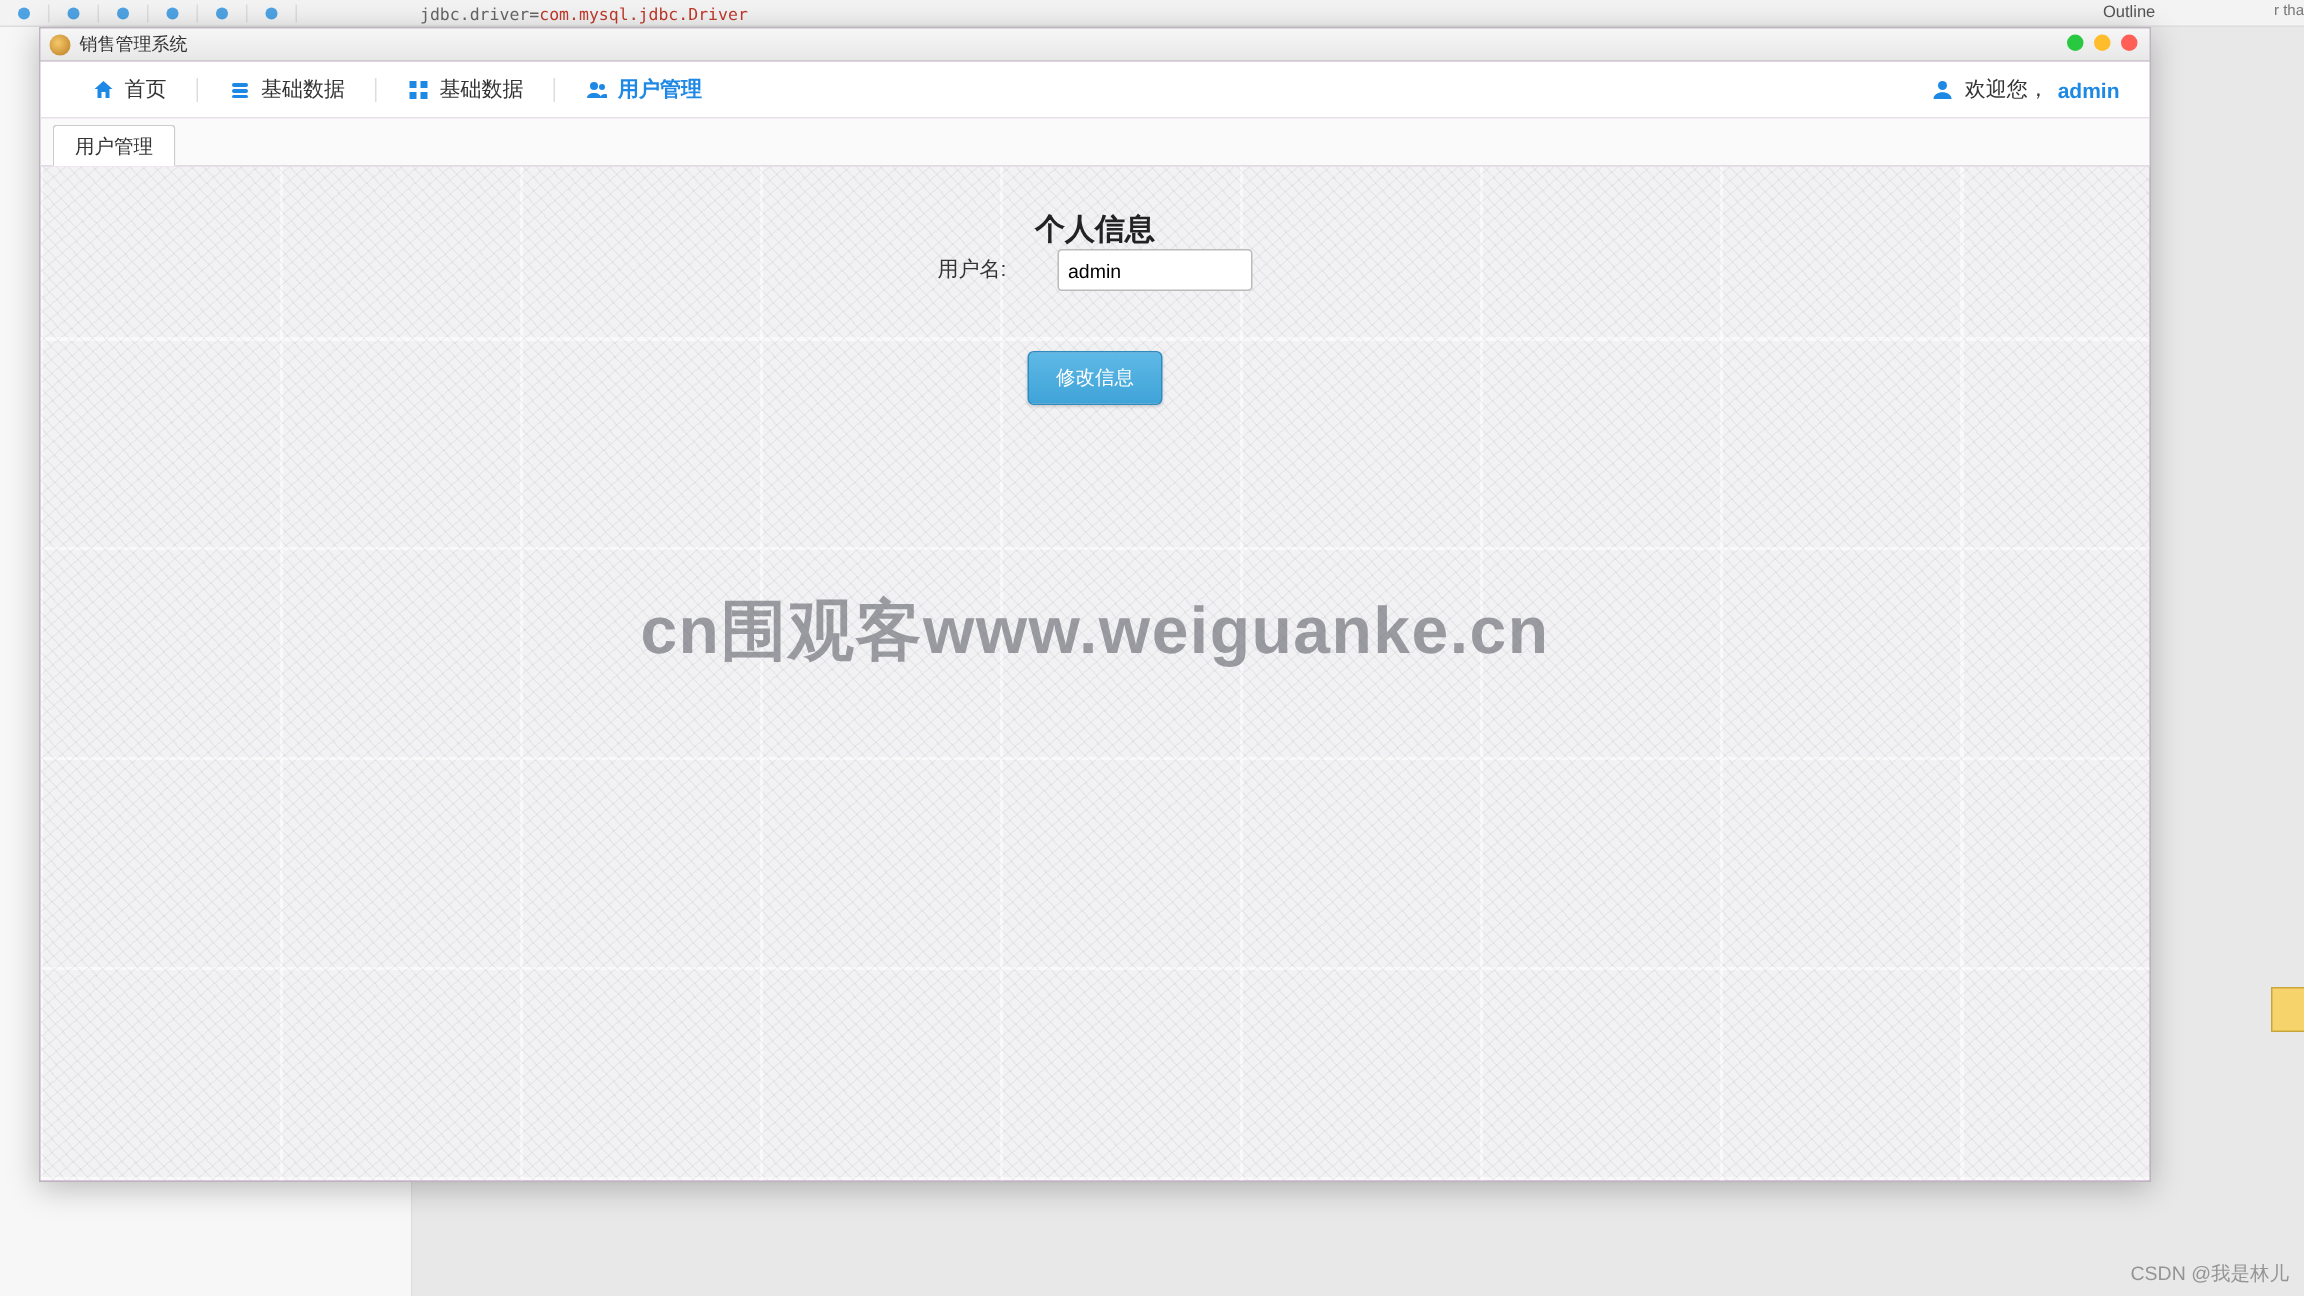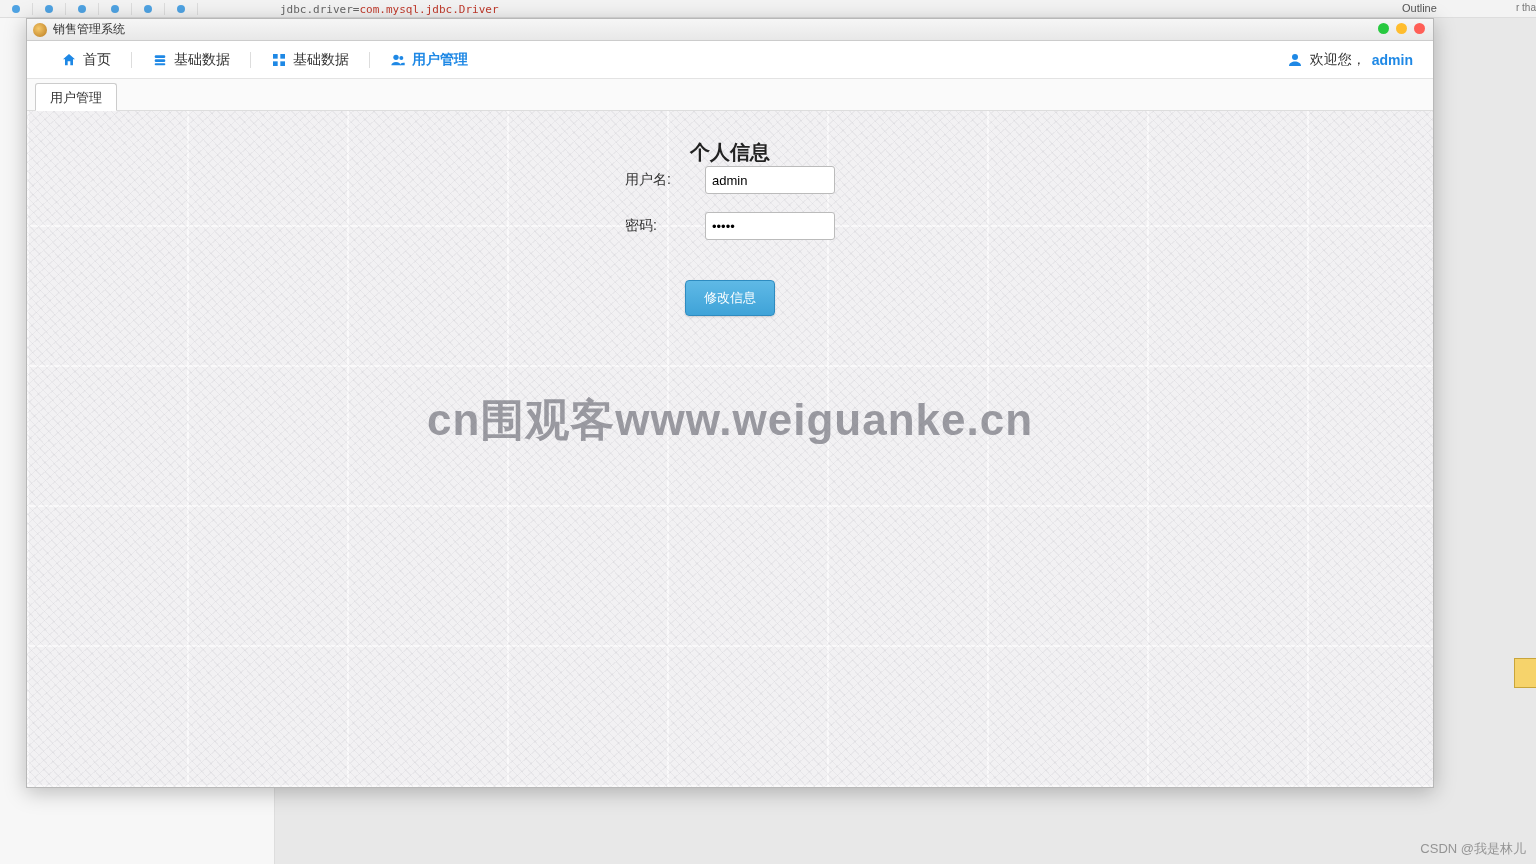--- a/index.html
+++ b/index.html
@@ -171,24 +171,20 @@
       <div class="texture"></div>
 
       <div class="form-wrap">
         <div class="form-title">个人信息</div>
 
         <div class="form-row">
           <label>用户名:</label>
           <input type="text" value="admin" style="">
         </div>
 
-        <div class="form-row">
-          <label>密码:</label>
-          <input type="text" value="•••••" style="">
-        </div>
 
 
         <button class="submit-btn">修改信息</button>
       </div>
 
       <div class="watermark">cn围观客www.weiguanke.cn</div>
     </div>
 
   </div>
 

